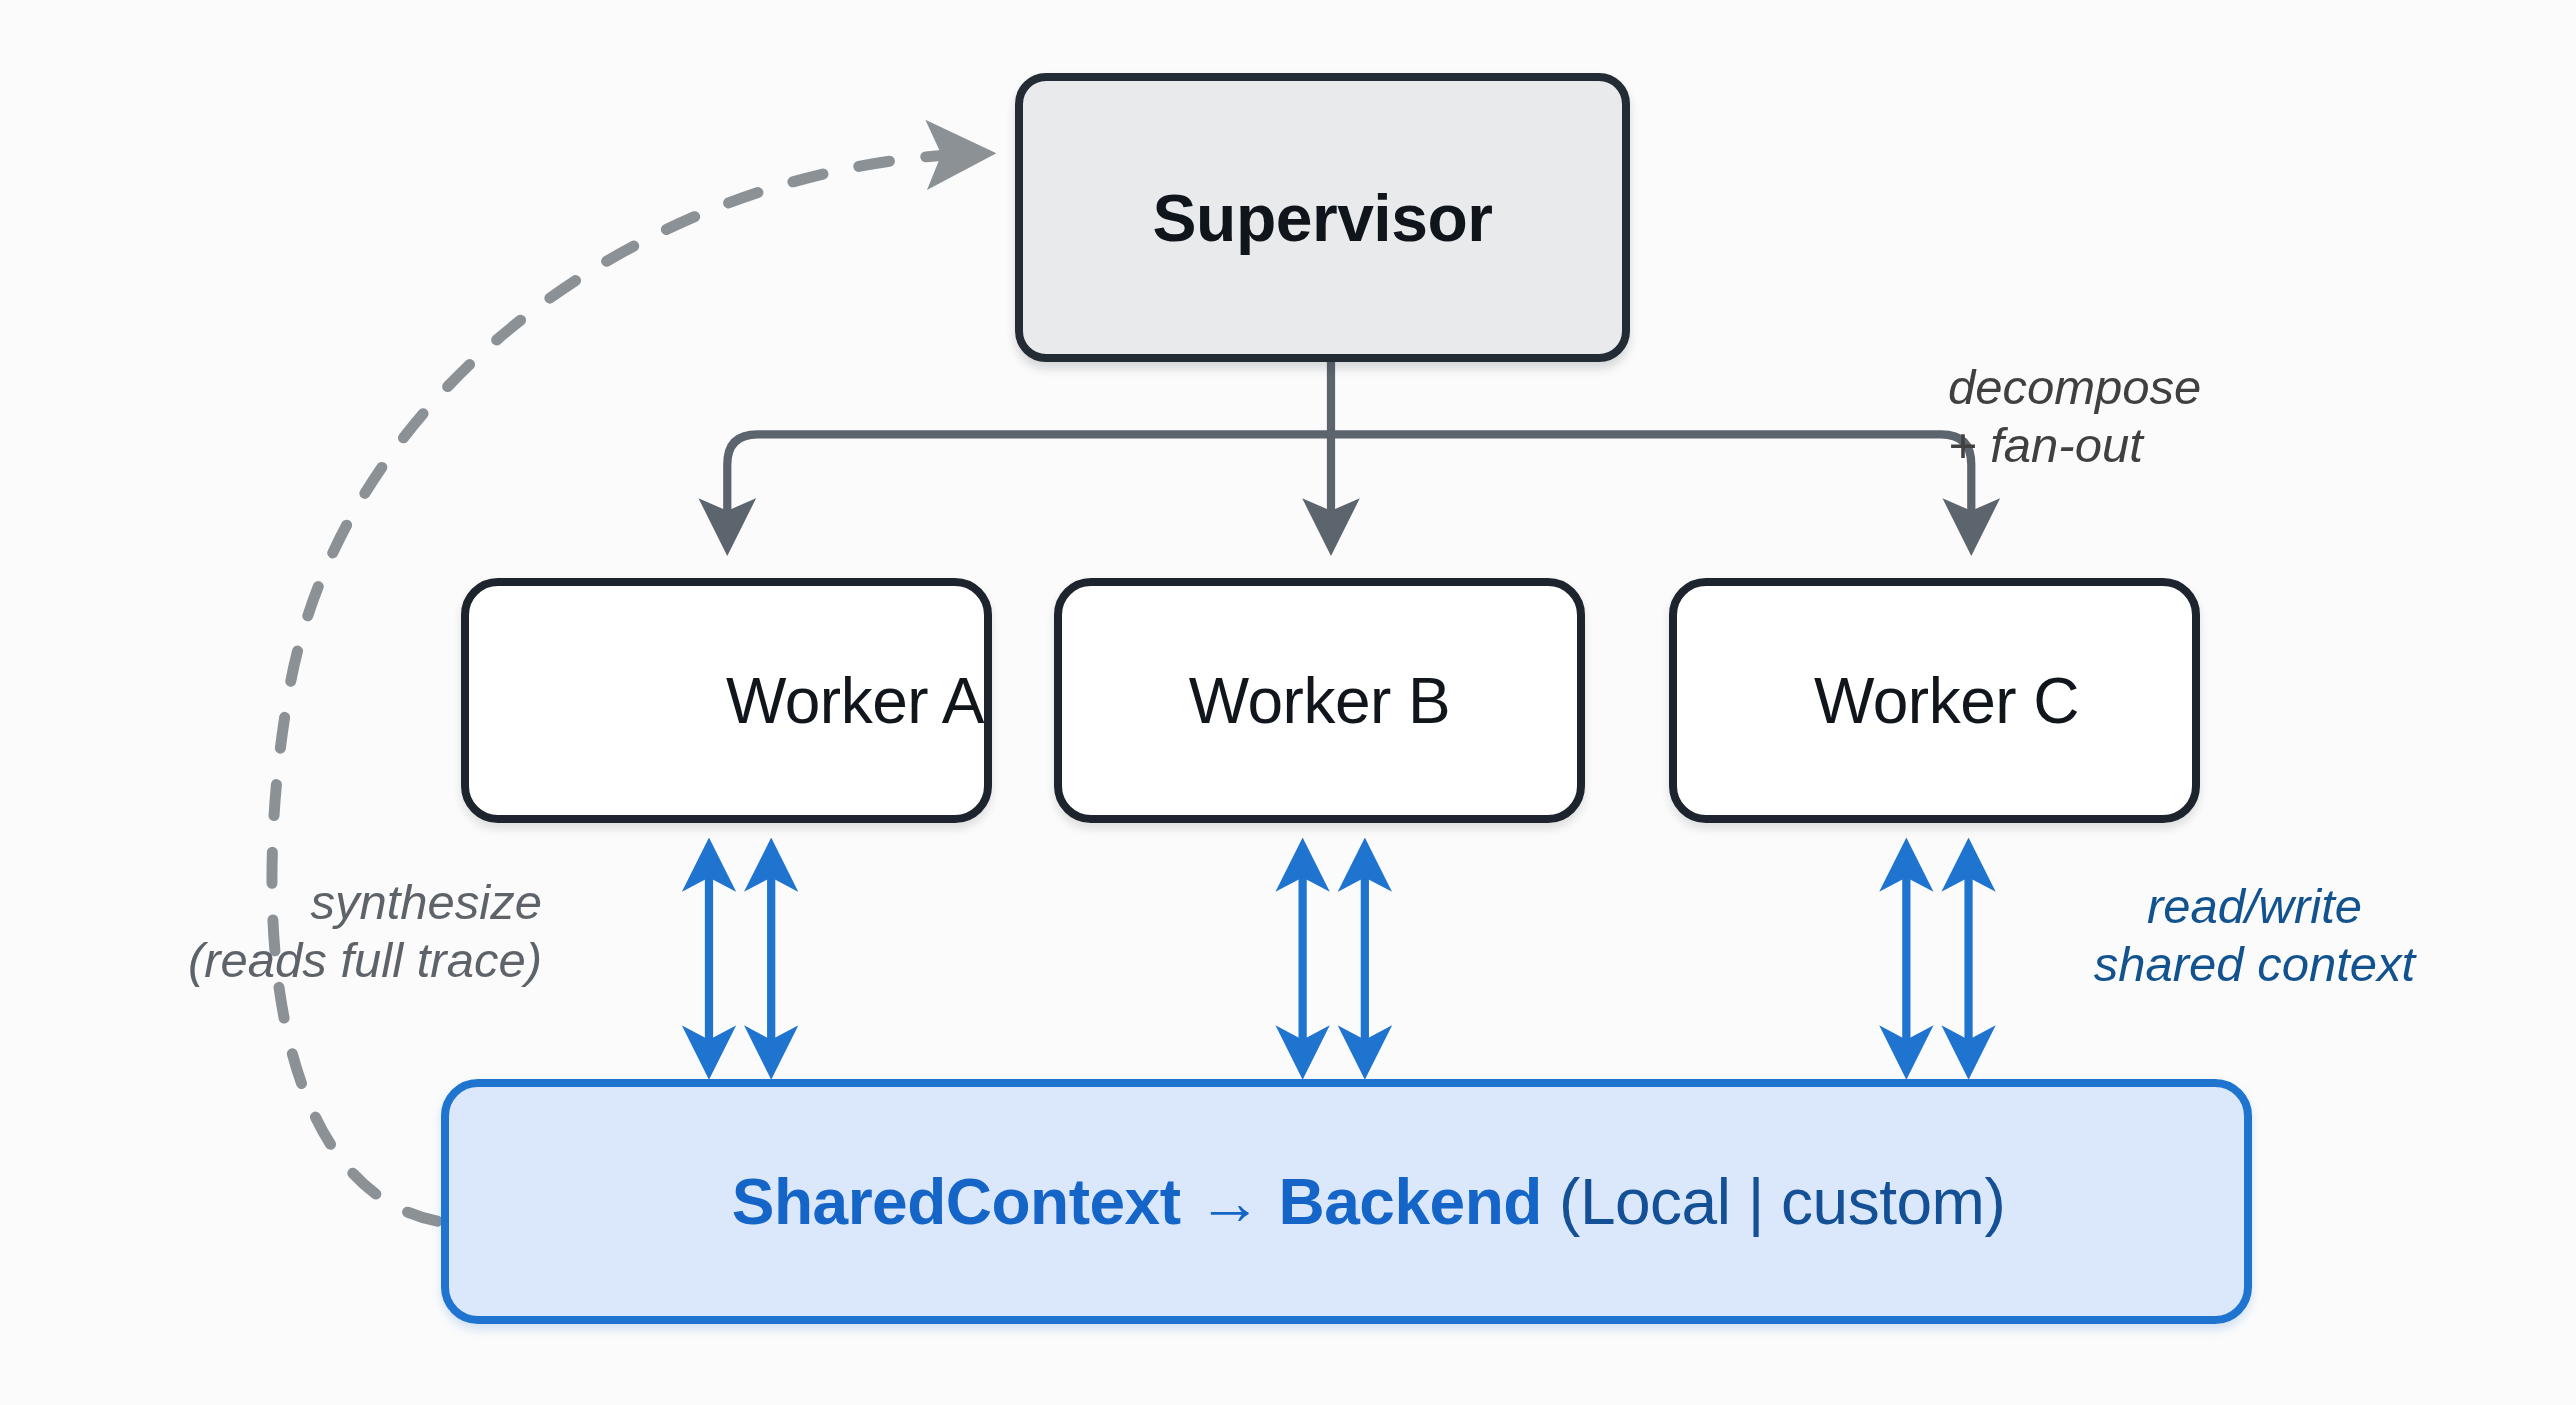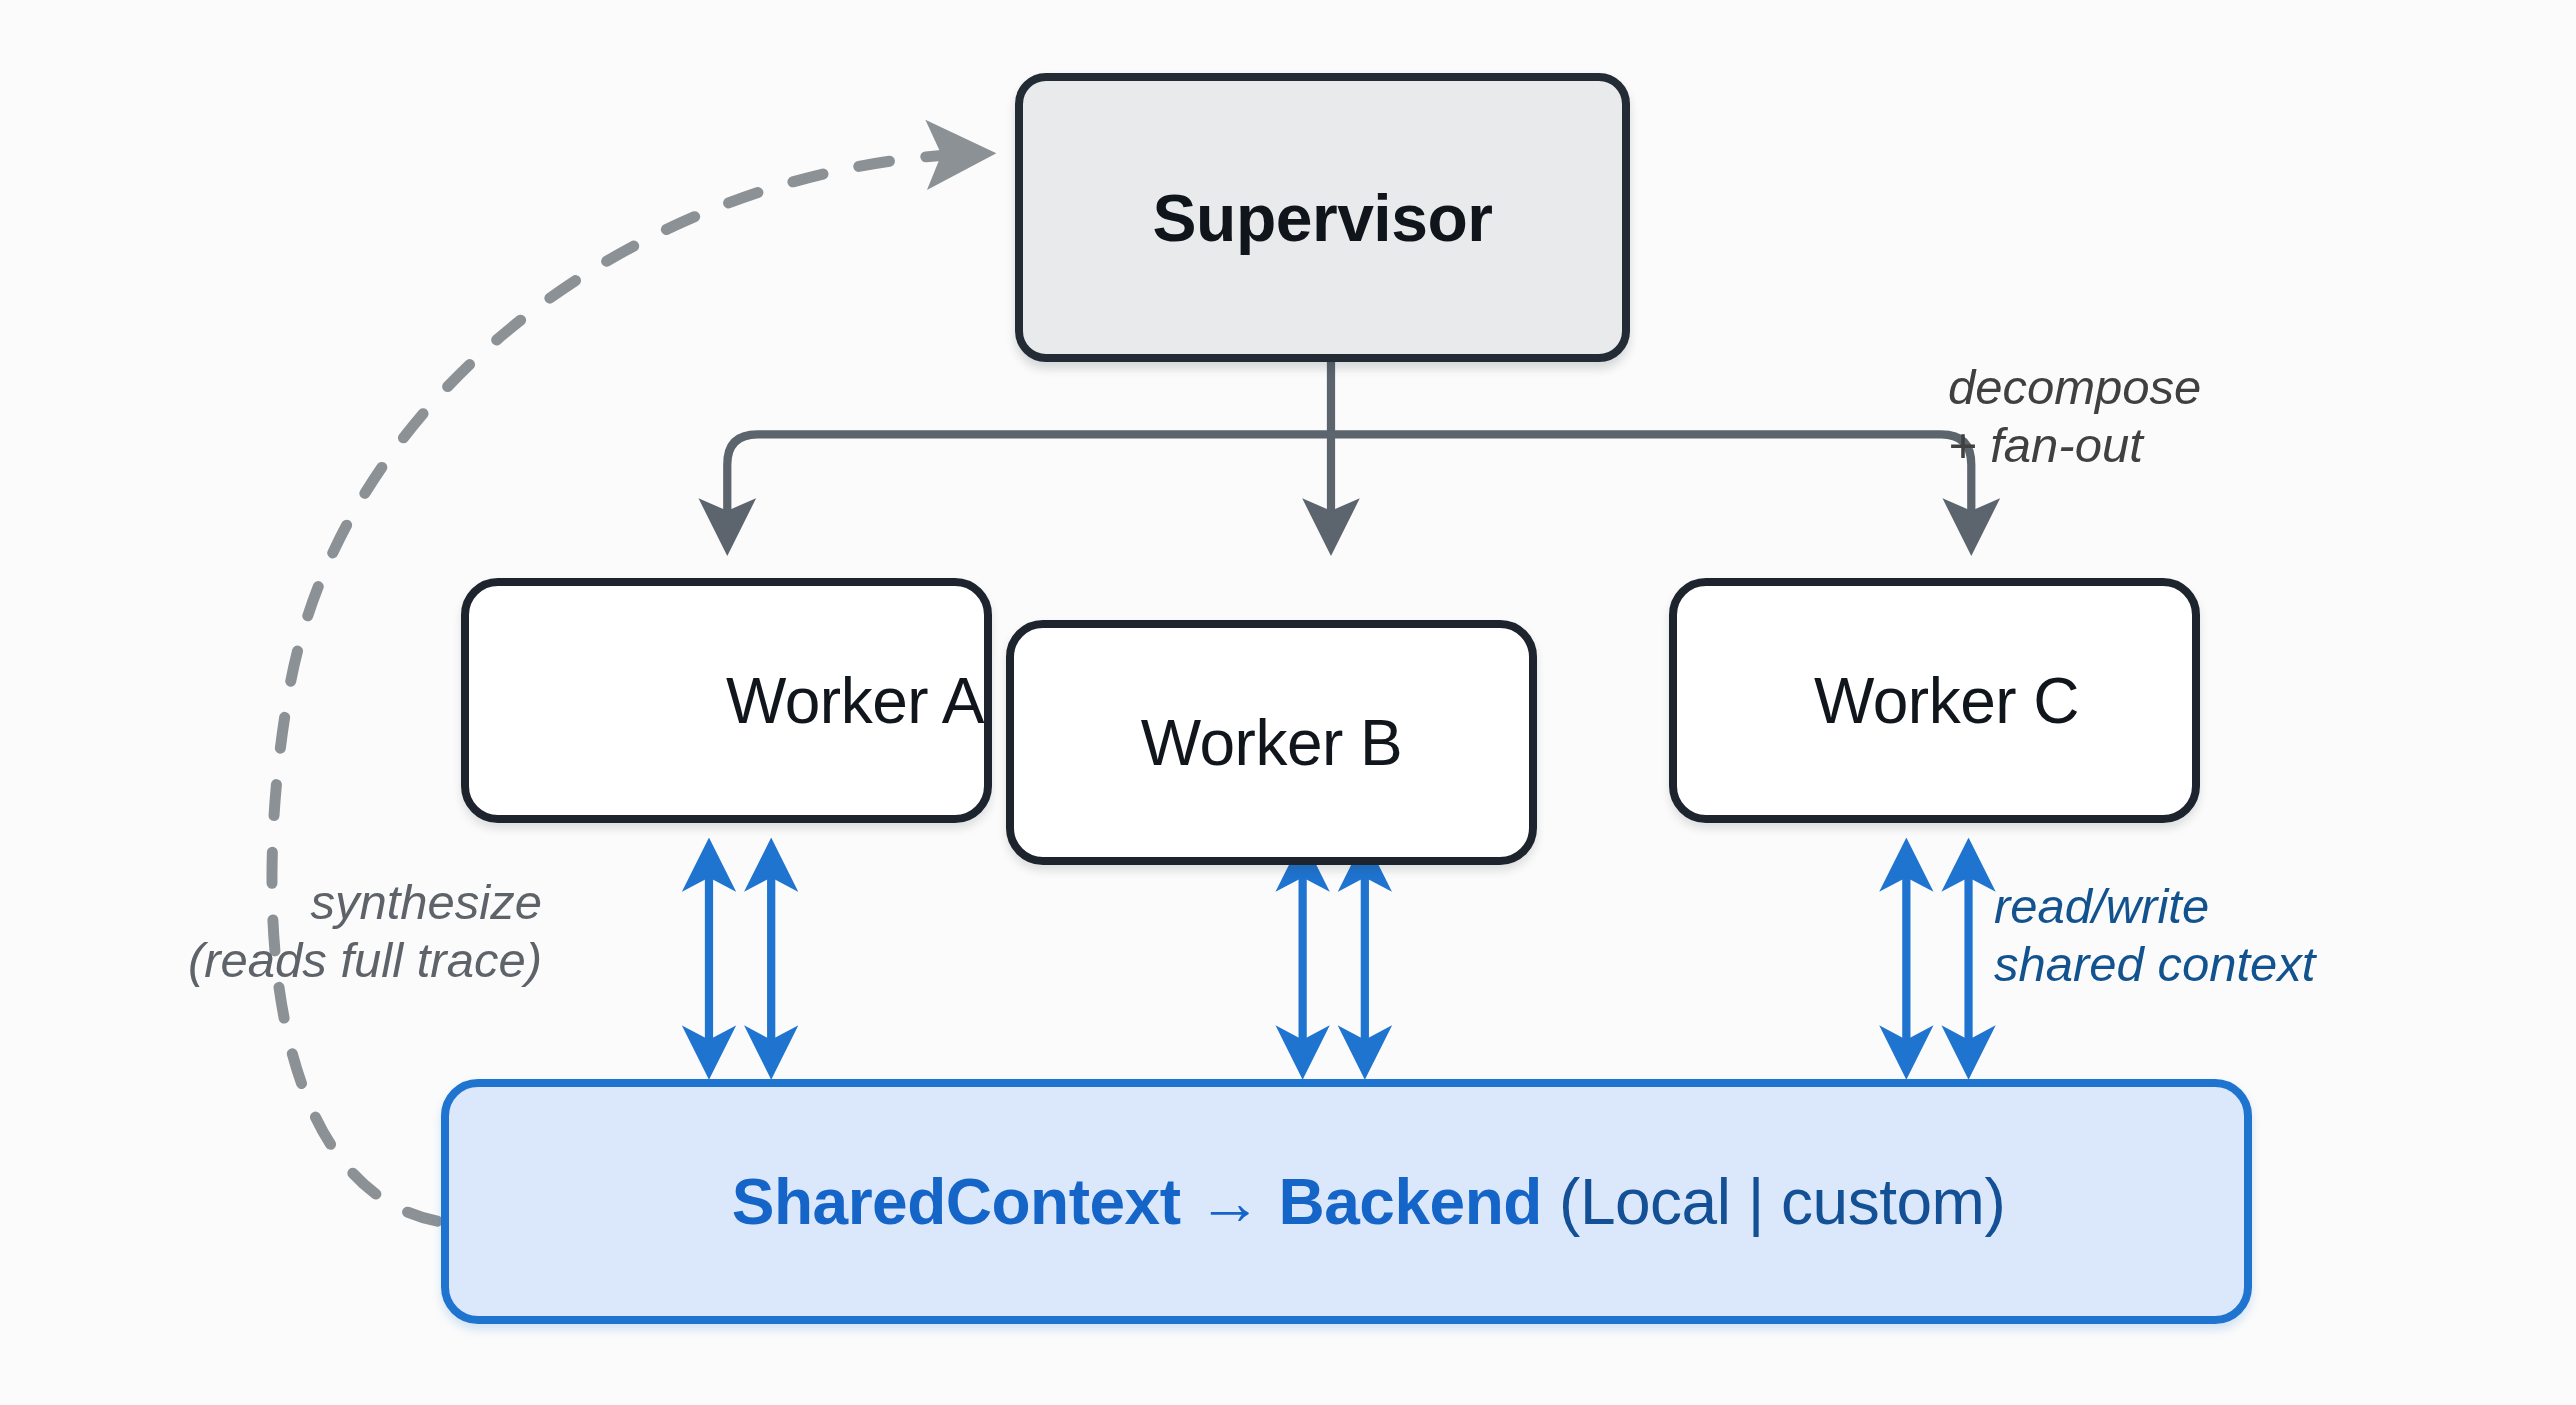--- a/index.html
+++ b/index.html
@@ -57,21 +57,21 @@
     border-radius: 37px;
     box-shadow: 0 5.5px 8.2px rgba(30,38,48,0.13);
   }
   .node-worker .node-label {
     font-size: 64px;
     font-weight: normal;
     color: #11161d;
     letter-spacing: -0.5px;
   }
   .worker-a { left: 461px; justify-content: flex-end; }
-  .worker-b { left: 1006px; margin-top: 42px; }
+  .worker-b { left: 1054px; }
   .worker-c { left: 1669px; padding-left: 24px; }
 
   .node-shared {
     left: 441px;
     top: 1079px;
     width: 1811px;
     height: 245px;
     background: #dbe7fa;
     border: 8.2px solid #1f74d0;
     border-radius: 37px;
@@ -112,21 +112,21 @@
     font-size: 49px;
     color: #5e6369;
     text-align: right;
   }
   .label-readwrite {
     left: 1994px;
     top: 878px;
     width: 521px;
     font-size: 49px;
     color: #12528f;
-    text-align: left;
+    text-align: center;
   }
 </style>
 </head>
 <body>
 
 <div id="stage">
 
   <svg id="wires" viewBox="0 0 2816 1536" xmlns="http://www.w3.org/2000/svg">
     <defs>
       <marker id="arrow-gray" viewBox="0 0 12 12" refX="9" refY="6" markerWidth="7" markerHeight="7" orient="auto-start-reverse">

